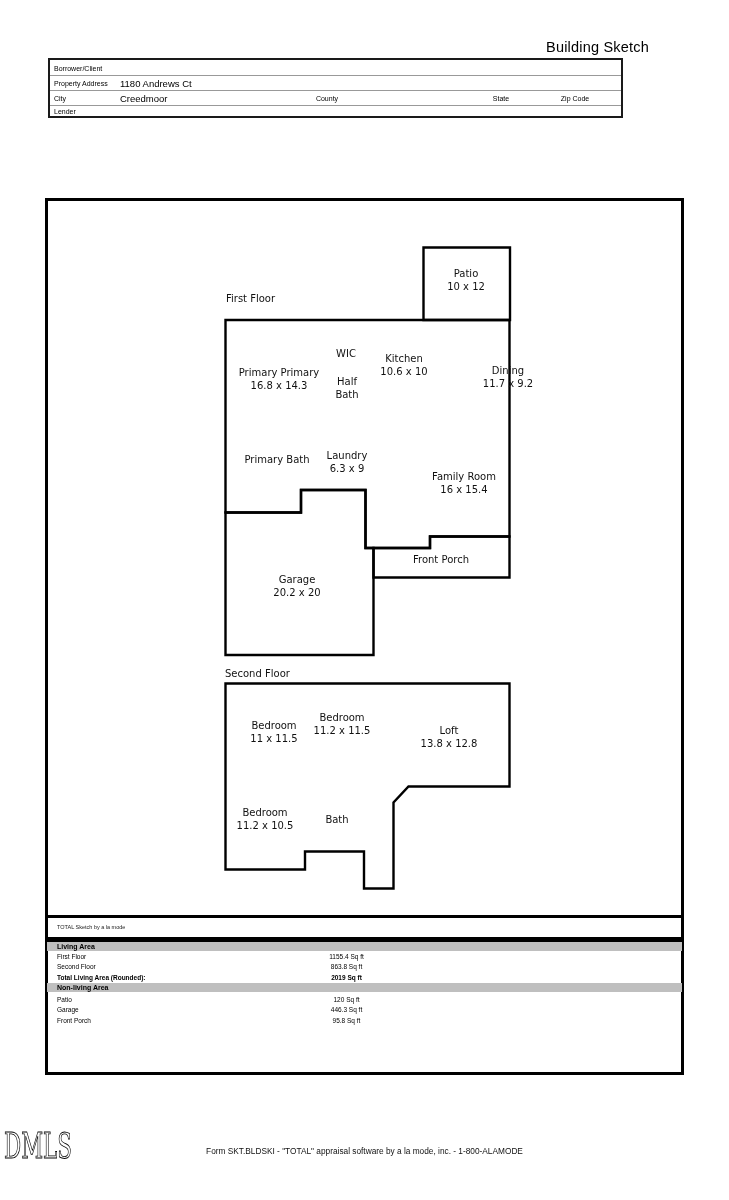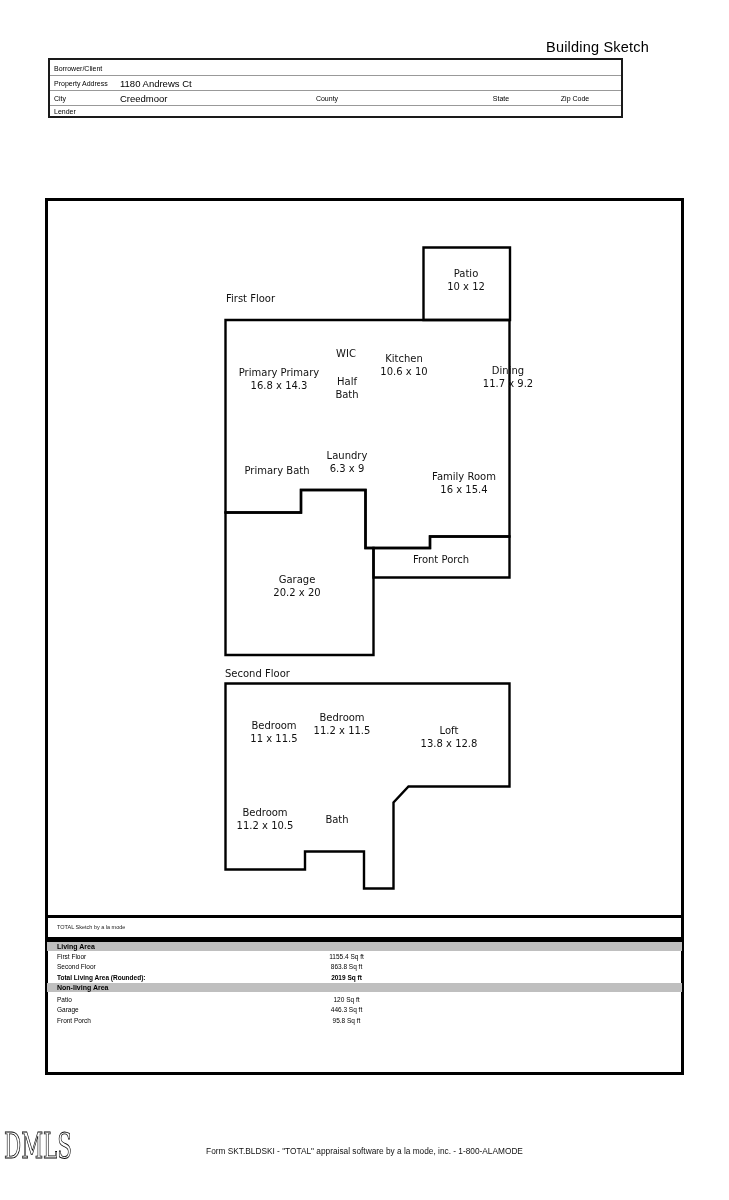--- a/index.html
+++ b/index.html
@@ -115,21 +115,21 @@
       <span class="nm">Primary Primary</span>
       <span class="dm">16.8 x 14.3</span>
     </div>
     <div class="rlabel wrap" style="left:302px;top:190px;">
       <span class="nm">Half Bath</span>
     </div>
     <div class="rlabel" style="left:418px;top:179px;margin-left:45px;">
       <span class="nm">Dining</span>
       <span class="dm">11.7 x 9.2</span>
     </div>
-    <div class="rlabel" style="left:232px;top:272px;">
+    <div class="rlabel" style="left:232px;top:261px;">
       <span class="nm">Primary Bath</span>
     </div>
     <div class="rlabel" style="left:302px;top:264px;">
       <span class="nm">Laundry</span>
       <span class="dm">6.3 x 9</span>
     </div>
     <div class="rlabel" style="left:395px;top:285px;margin-left:24px;">
       <span class="nm">Family Room</span>
       <span class="dm">16 x 15.4</span>
     </div>

